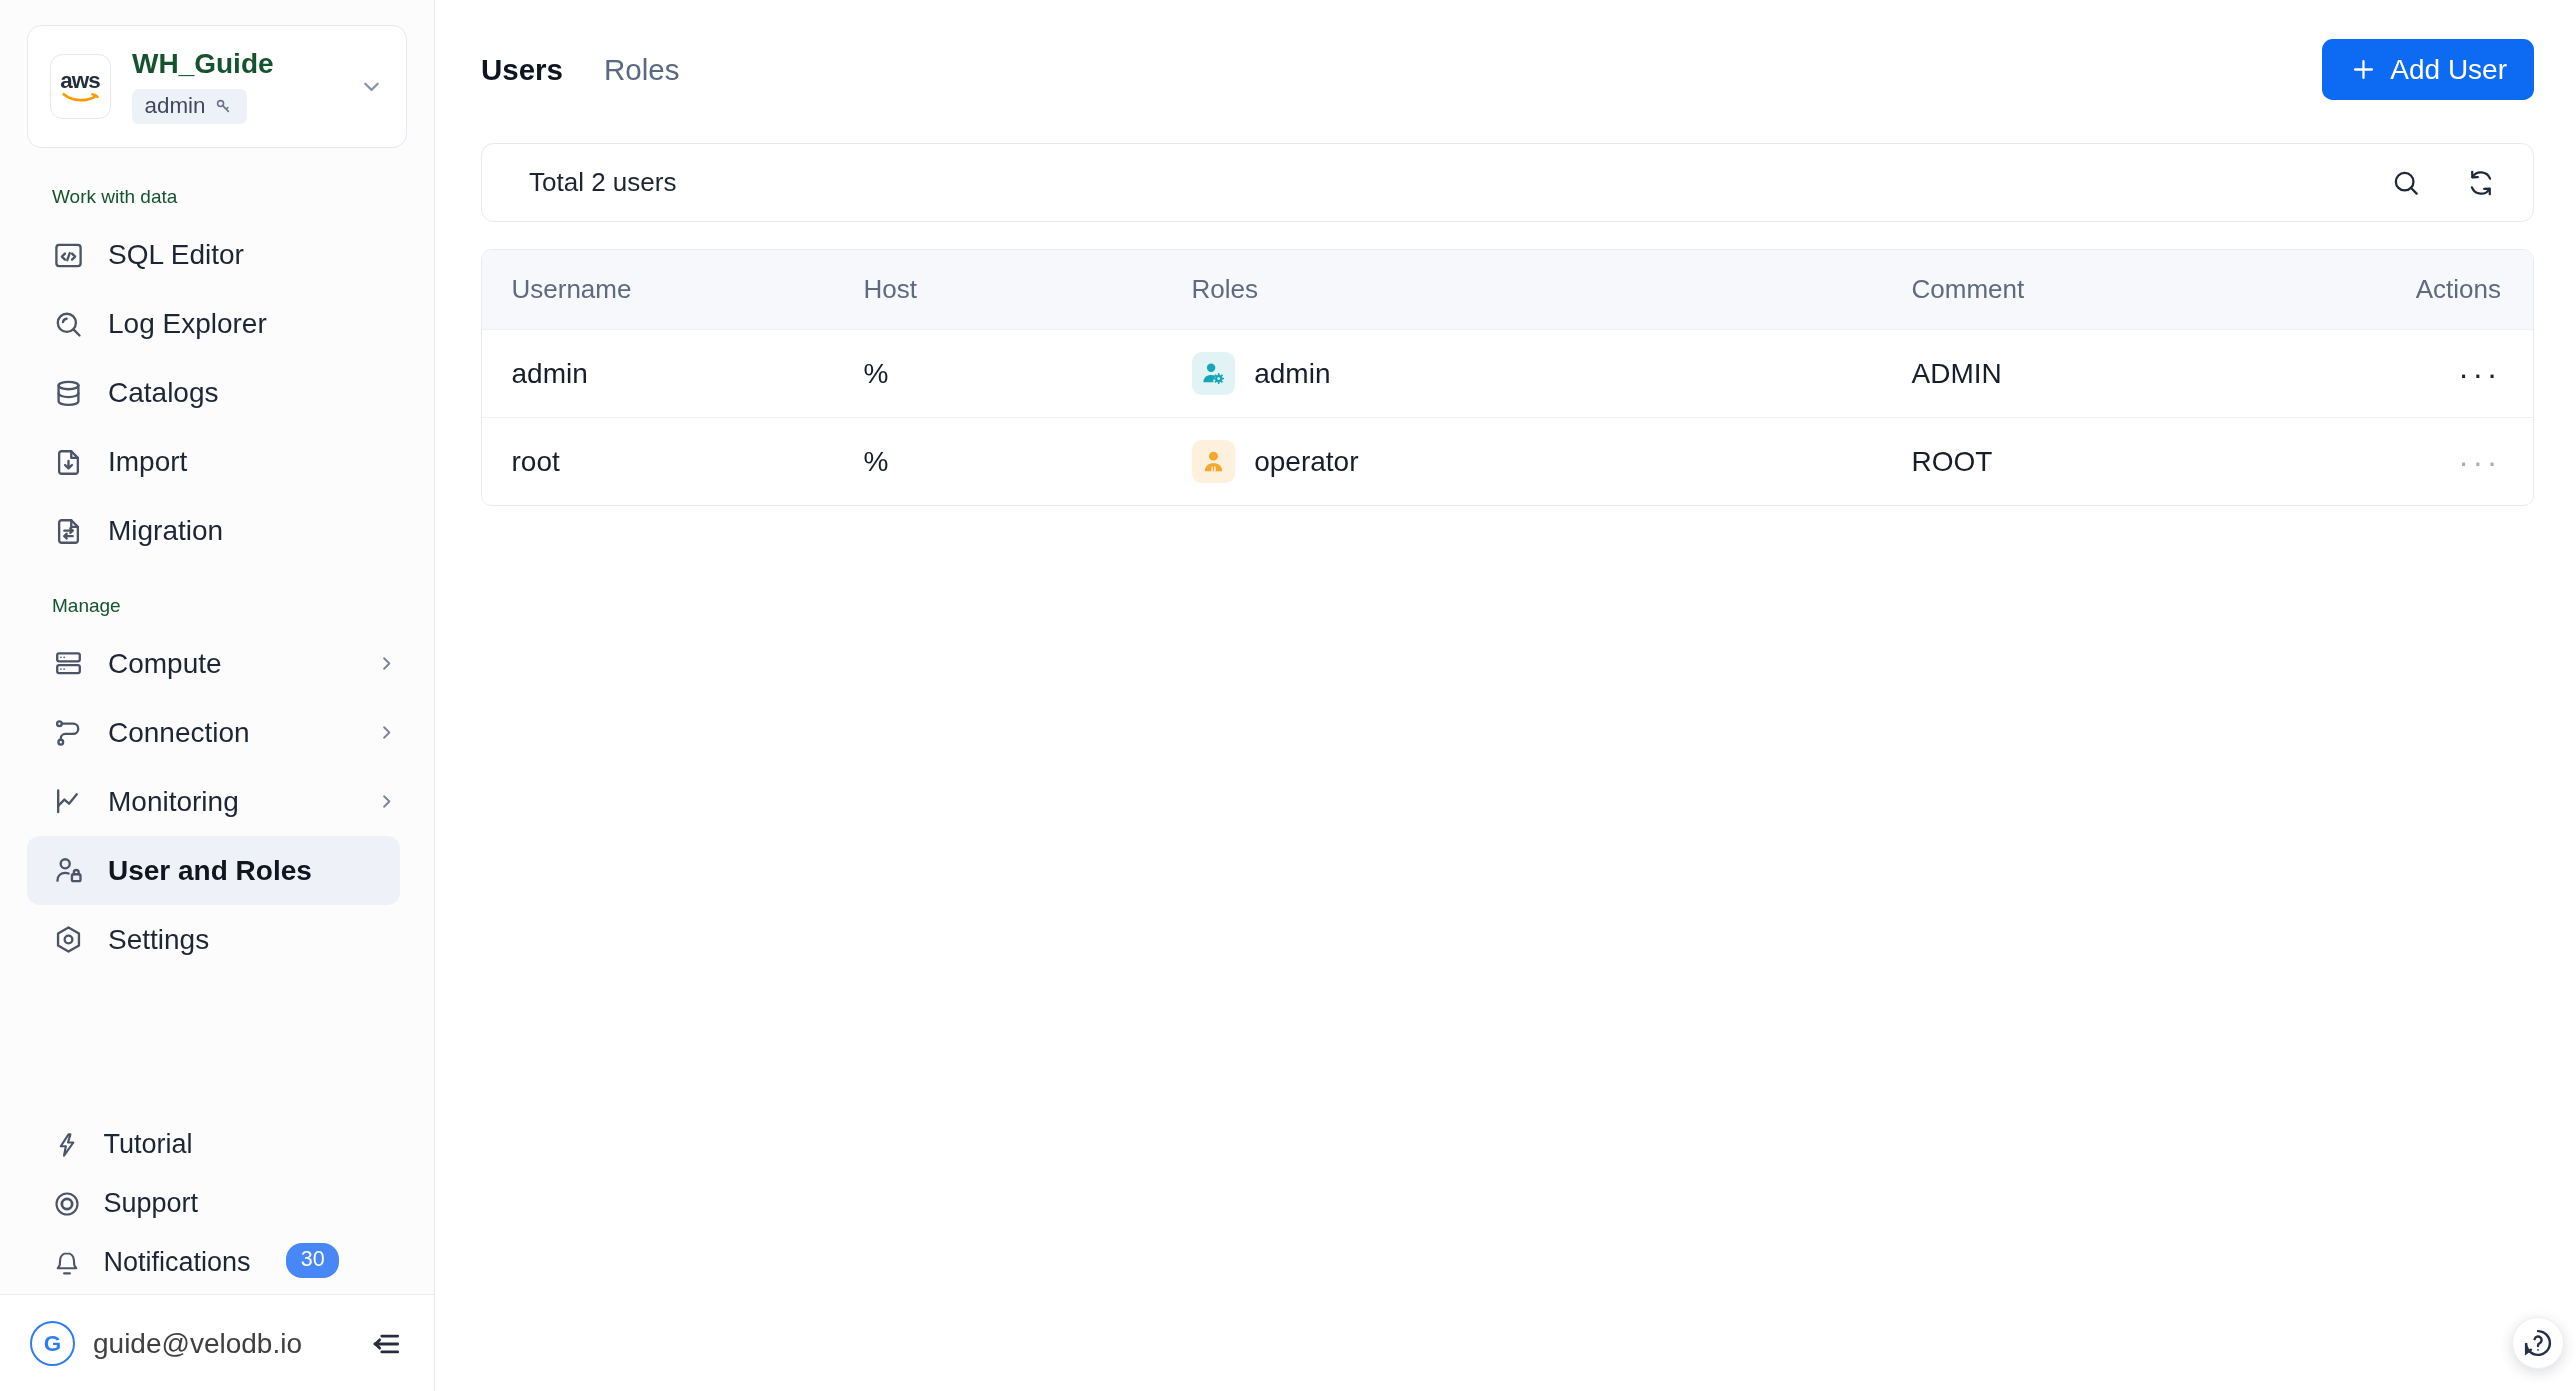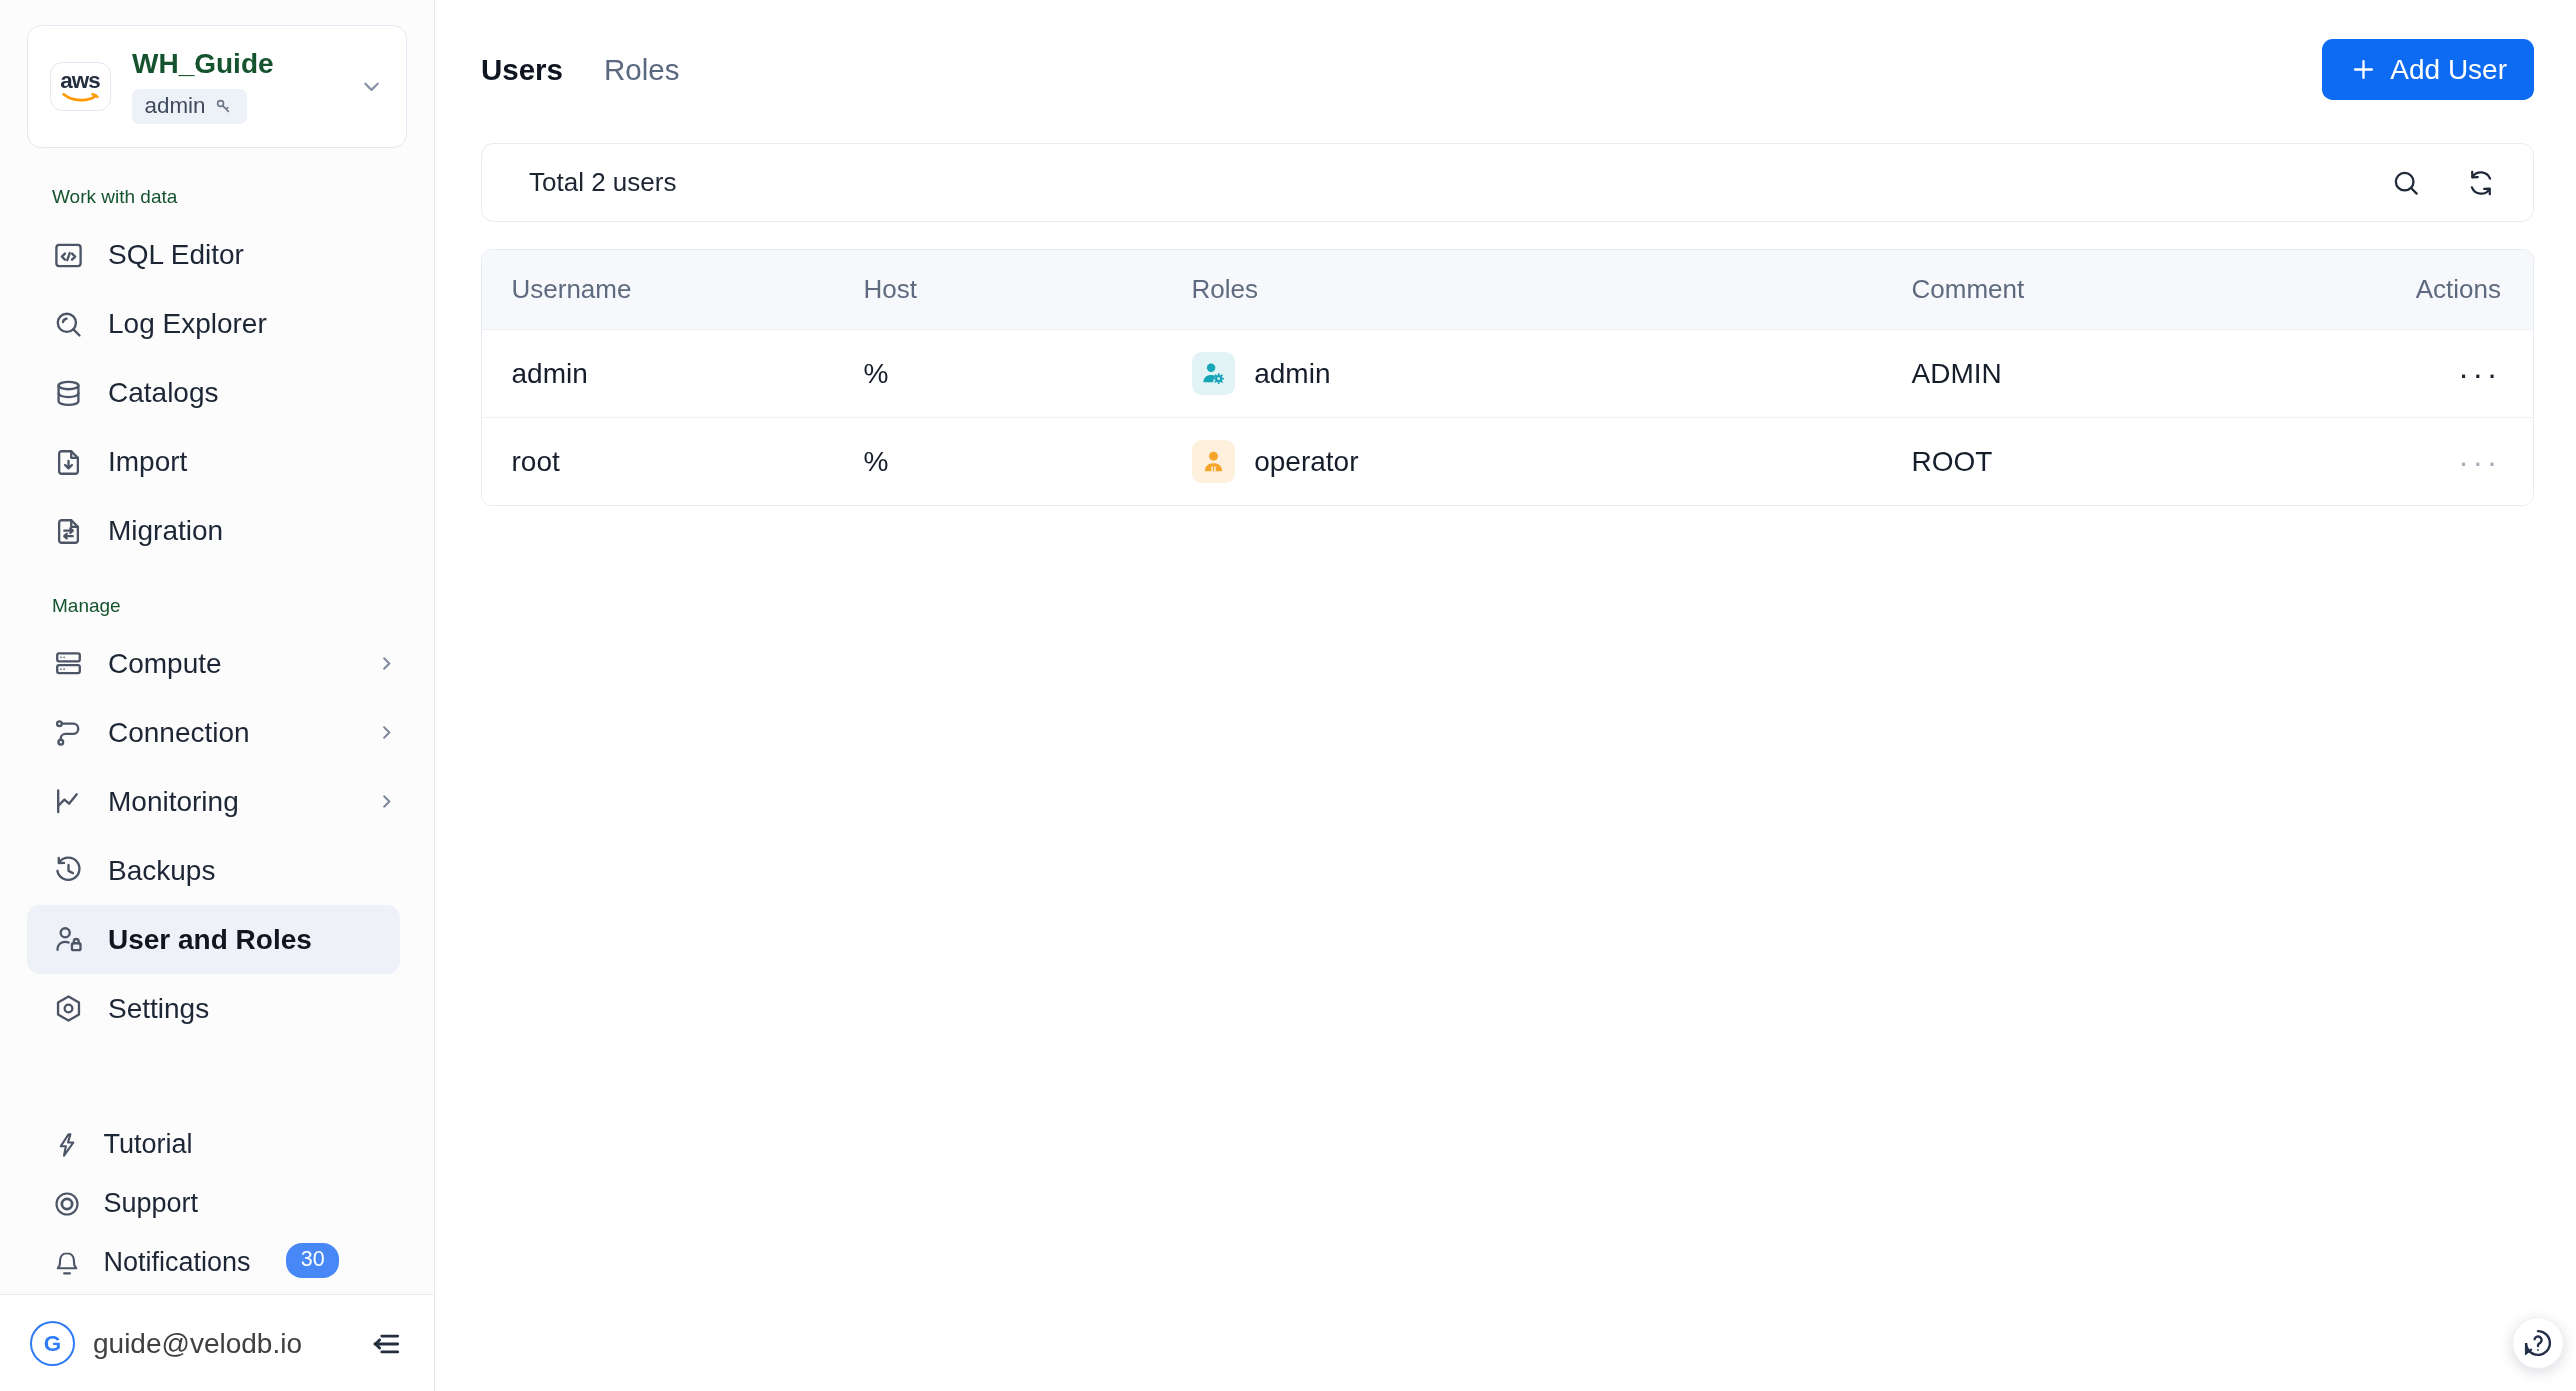--- a/index.html
+++ b/index.html
@@ -18,21 +18,21 @@
     background:#FCFCFD; border-right:1.8px solid #E5E7F0;
     display:flex; flex-direction:column;
   }
   .workspace-card {
     margin:25px 27px 0; height:123px;
     border:1.8px solid #E3E8F3; border-radius:14.3px; background:#fff;
     display:flex; align-items:center; gap:21.5px; padding:16px 21.5px;
     cursor:pointer;
   }
   .ws-logo {
-    width:61px; height:49px; border:1.8px solid #E3E8F3; border-radius:12.5px;
+    width:61px; height:65px; border:1.8px solid #E3E8F3; border-radius:12.5px;
     display:flex; flex-direction:column; align-items:center; justify-content:center;
     background:#fff; flex-shrink:0;
   }
   .ws-logo-text { font-size:22.4px; font-weight:700; color:#232F3E; line-height:1; letter-spacing:-0.9px; }
   .ws-info { display:flex; flex-direction:column; align-items:flex-start; }
   .ws-title { font-size:28px; font-weight:700; color:#14532d; line-height:1.1; }
   .ws-badge {
     margin-top:9px; display:inline-flex; align-items:center; gap:9px;
     background:#EDF1F8; border-radius:7.2px; padding:4.5px 12.5px;
     font-size:22.4px; color:#3F4A5C;
@@ -261,30 +261,20 @@
           </svg>
         </span>
         <span>Monitoring</span>
         <span class="chev-right">
           <svg width="23" height="23" viewBox="0 0 24 24" fill="none" stroke="currentColor" stroke-width="2" stroke-linecap="round" stroke-linejoin="round">
               <polyline points="9.5,6.5 15,12 9.5,17.5"></polyline>
             </svg>
         </span>
       </div>
 
-      <div class="nav-item">
-        <span class="nicon">
-          <svg viewBox="0 0 24 24" fill="none" stroke="currentColor" stroke-width="1.7" stroke-linecap="round" stroke-linejoin="round">
-            <path d="M5 6.4 A8.1 8.1 0 1 1 3.9 12.2"></path>
-            <polyline points="4.9,2.9 5,6.6 8.7,6.5"></polyline>
-            <polyline points="12,8 12,12.3 15.2,13.9"></polyline>
-          </svg>
-        </span>
-        <span>Backups</span>
-      </div>
 
       <div class="nav-item selected">
         <span class="nicon">
           <svg viewBox="0 0 24 24" fill="none" stroke="currentColor" stroke-width="1.7" stroke-linecap="round" stroke-linejoin="round">
             <circle cx="9.6" cy="7.1" r="3.3"></circle>
             <path d="M4 19.4 c0-3.7 2.6-5.7 5.6-5.7 .9 0 1.8.2 2.5.5"></path>
             <rect x="14.5" y="14.7" width="6.2" height="5" rx="1"></rect>
             <path d="M15.9 14.7 v-1.3 a1.75 1.75 0 0 1 3.5 0 v1.3"></path>
           </svg>
         </span>

